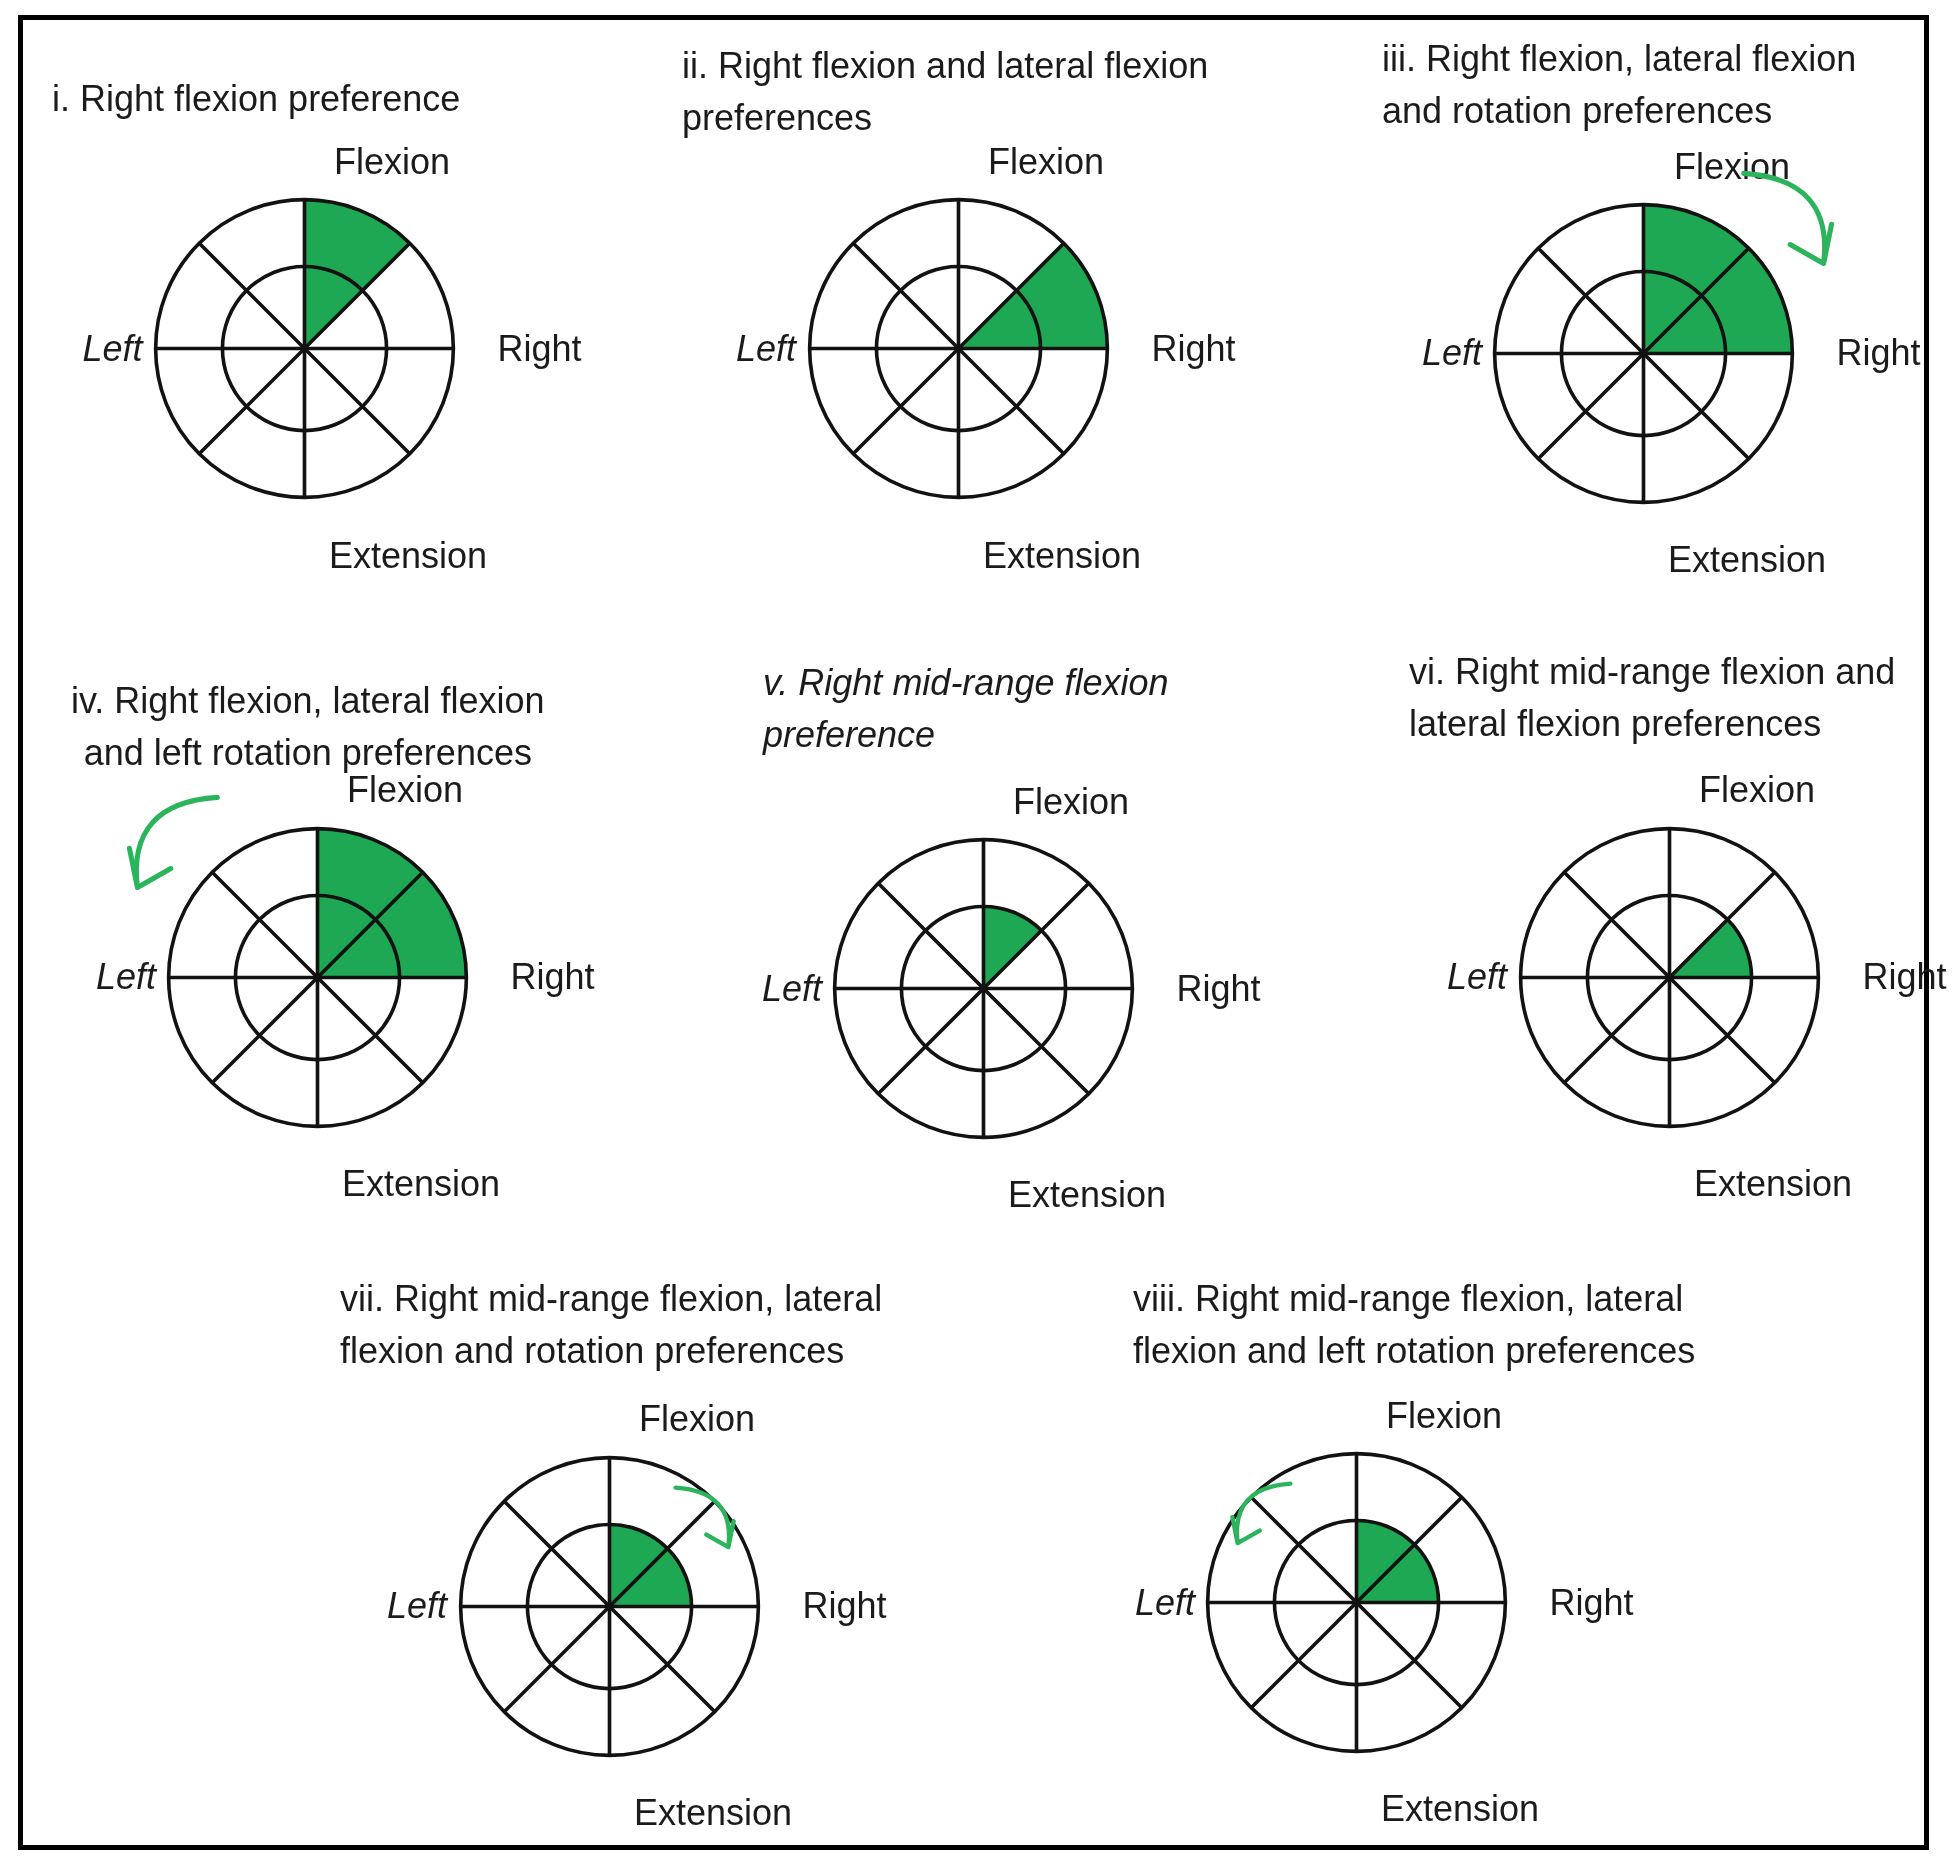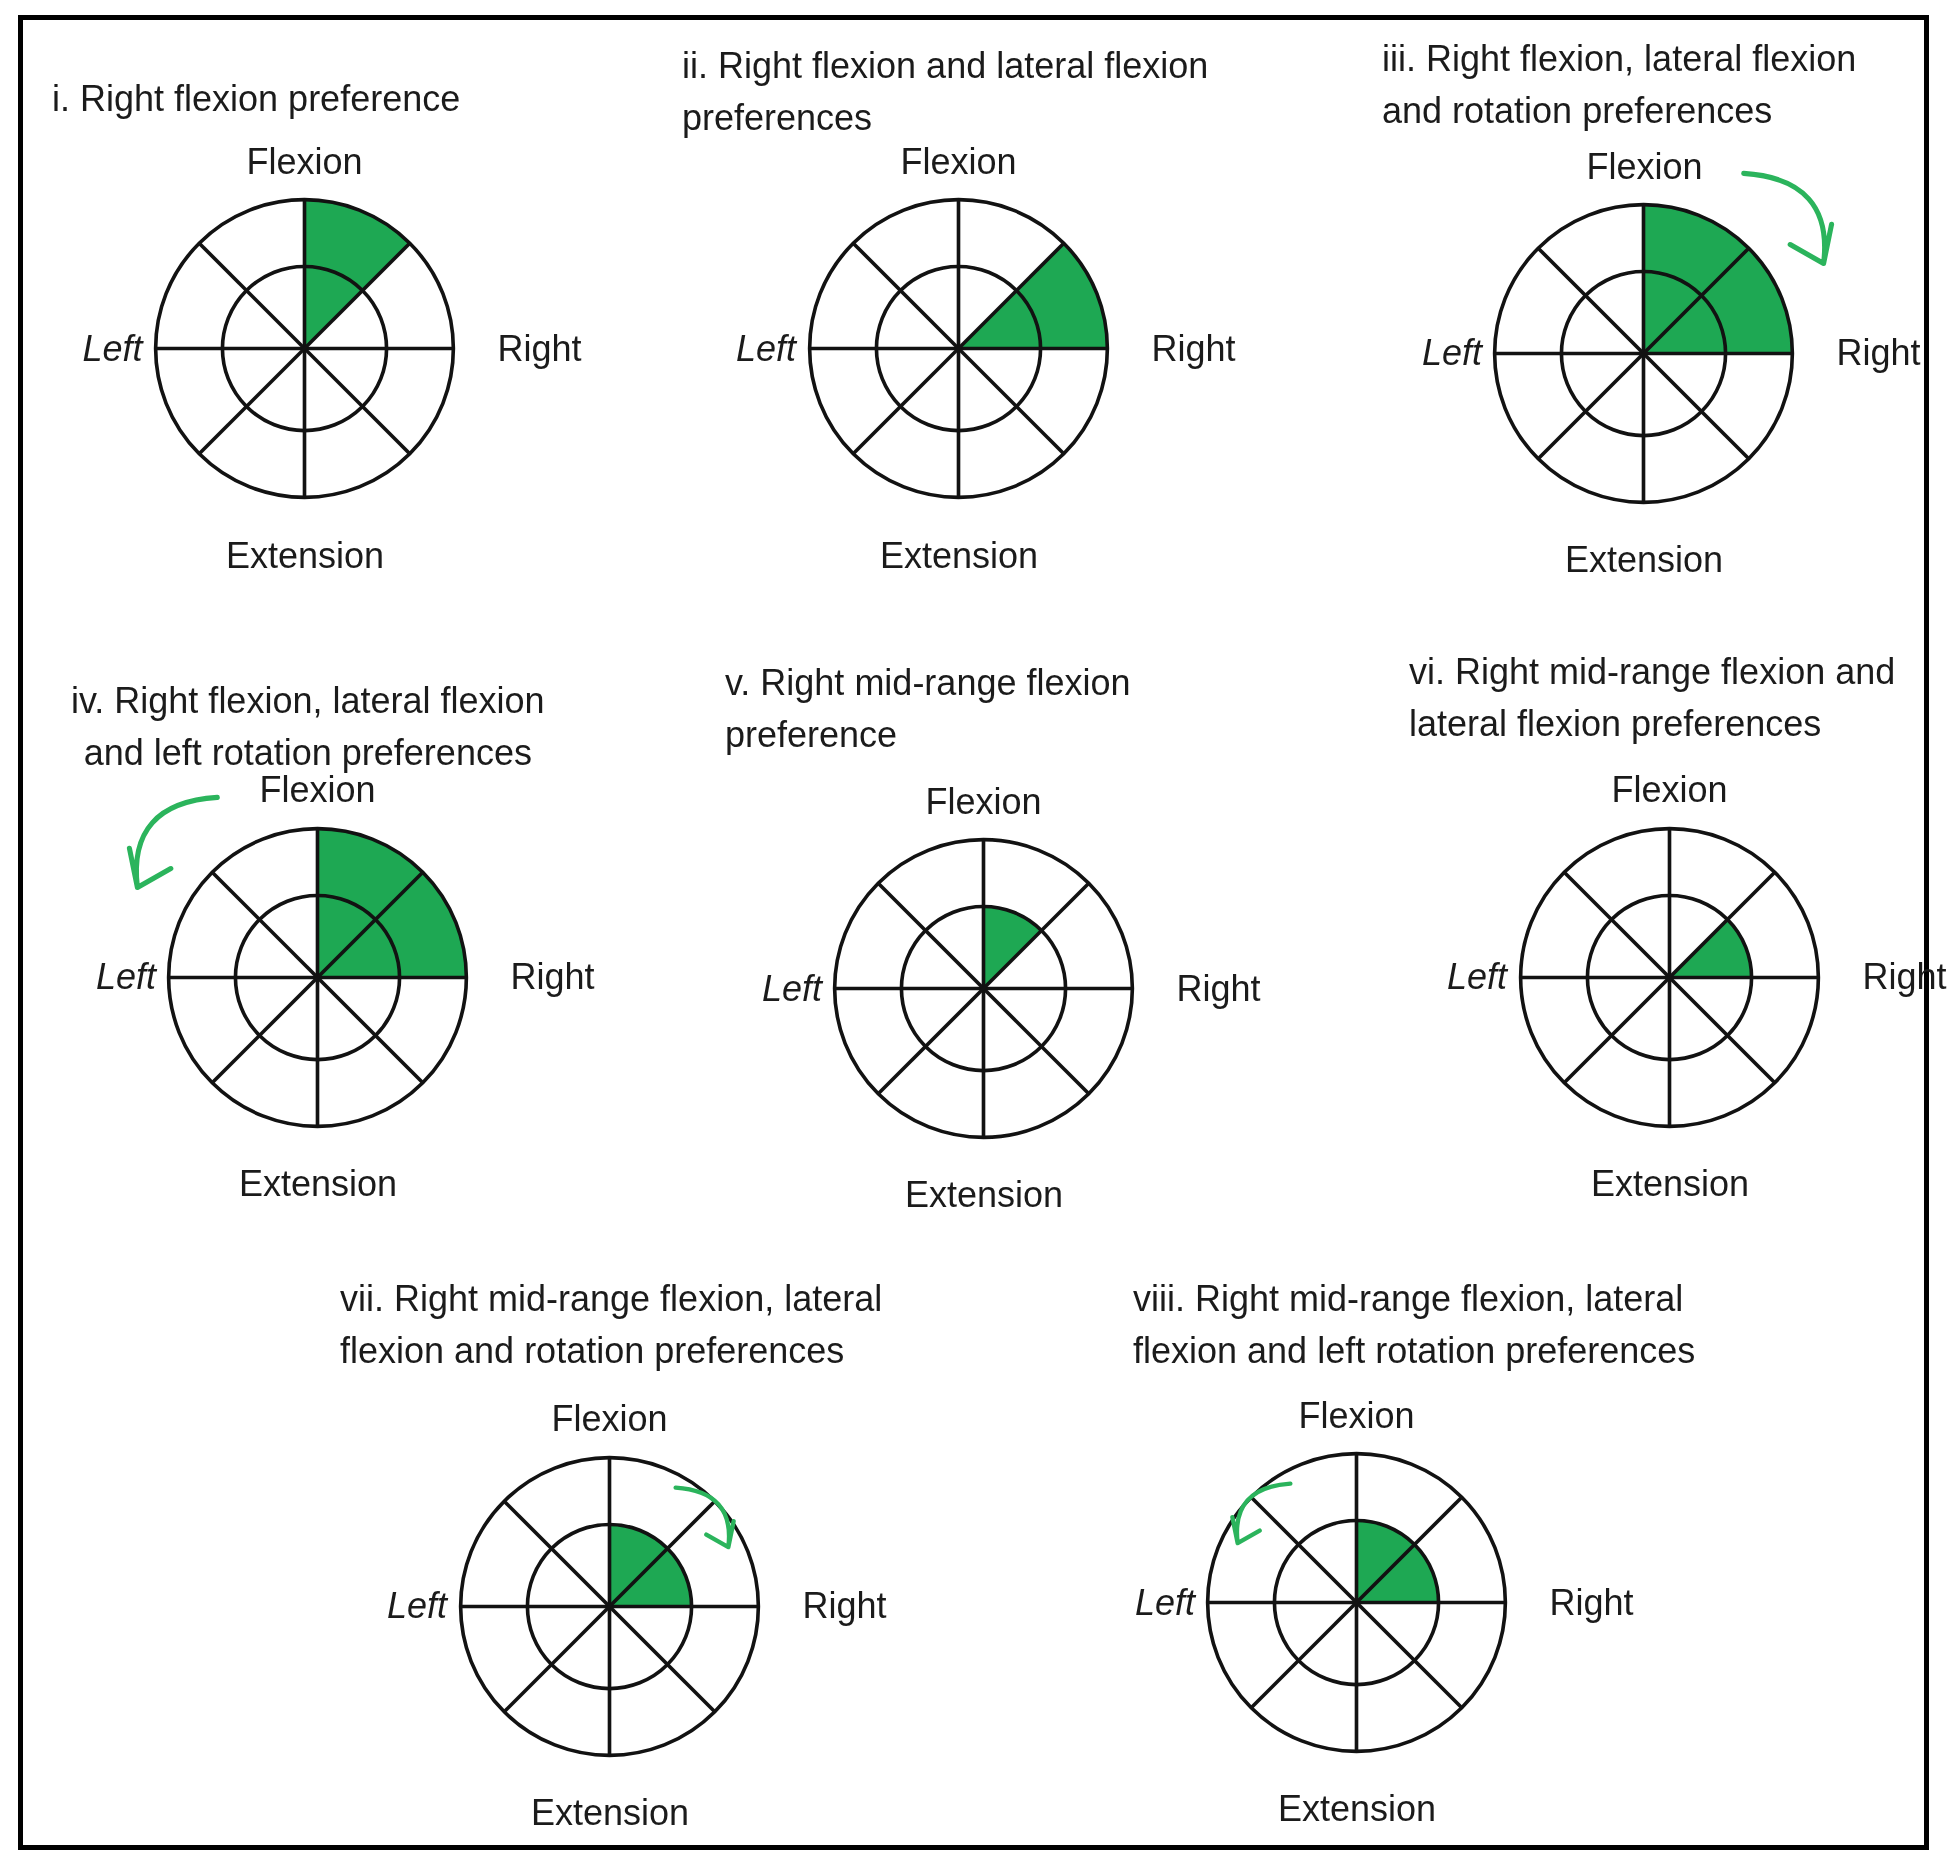--- a/index.html
+++ b/index.html
@@ -8,21 +8,21 @@
     font-family:"Liberation Sans", sans-serif;color:#1b1b1b;
   }
   .frame{
     position:absolute;left:17.5px;top:14.5px;width:1911px;height:1835px;
     border:5.1px solid #000;box-sizing:border-box;
   }
   .title{
     position:absolute;font-size:36px;line-height:52px;white-space:nowrap;
   }
   .lab{position:absolute;font-size:36px;line-height:47px;}
-  .lab-top,.lab-bottom{text-align:center;width:291px;}
+  .lab-top,.lab-bottom{text-align:right;width:291px;}
   .lab-bottom{width:364px;}
   .lab-left{text-align:right;width:131px;font-style:italic;}
   .lab-right{text-align:center;width:145px;}
   svg.wheel{position:absolute;overflow:visible;}
 </style>
 </head>
 <body>
 
 <div class="frame"></div>
 
@@ -92,21 +92,21 @@
     <path d="M0 0 L0 -205 A205 205 0 0 1 205 -1.255262969126037e-14 Z" fill="#1ea853" stroke="none"></path>
     <circle cx="0" cy="0" r="205" fill="none" stroke="#121212" stroke-width="5"></circle>
     <circle cx="0" cy="0" r="113" fill="none" stroke="#121212" stroke-width="5"></circle>
     <line x1="0" y1="-205" x2="0" y2="205" stroke="#121212" stroke-width="5"></line>
     <line x1="-205" y1="0" x2="205" y2="0" stroke="#121212" stroke-width="5"></line>
     <line x1="-144.95689014324225" y1="-144.95689014324225" x2="144.95689014324225" y2="144.95689014324225" stroke="#121212" stroke-width="5"></line>
     <line x1="-144.95689014324225" y1="144.95689014324225" x2="144.95689014324225" y2="-144.95689014324225" stroke="#121212" stroke-width="5"></line>
     <path d="M-138 -248 Q-262 -240 -248 -124 M-202 -150 L-248 -124 L-259 -178" fill="none" stroke="#2bb45c" stroke-width="7" stroke-linecap="round" stroke-linejoin="round"></path>
   </svg>
 
-<div class="title" style="left:725px;top:657px;">
+<div class="title" style="left:763px;top:657px;font-style:italic;">
   <div>v. Right mid-range flexion</div>
   <div>preference</div>
 </div>
 <div class="lab lab-top" style="left:838px;top:778px;">Flexion</div>
 <div class="lab lab-left" style="left:691px;top:965px;">Left</div>
 <div class="lab lab-right" style="left:1146px;top:965px;">Right</div>
 <div class="lab lab-bottom" style="left:802px;top:1171px;">Extension</div>
 <svg class="wheel" style="left:831px;top:836px;" width="305" height="305" viewBox="-210 -210 420 420">
     <path d="M0 0 L0 -113 A113 113 0 0 1 79.90306627407986 -79.90306627407988 Z" fill="#1ea853" stroke="none"></path>
     <circle cx="0" cy="0" r="205" fill="none" stroke="#121212" stroke-width="5"></circle>

